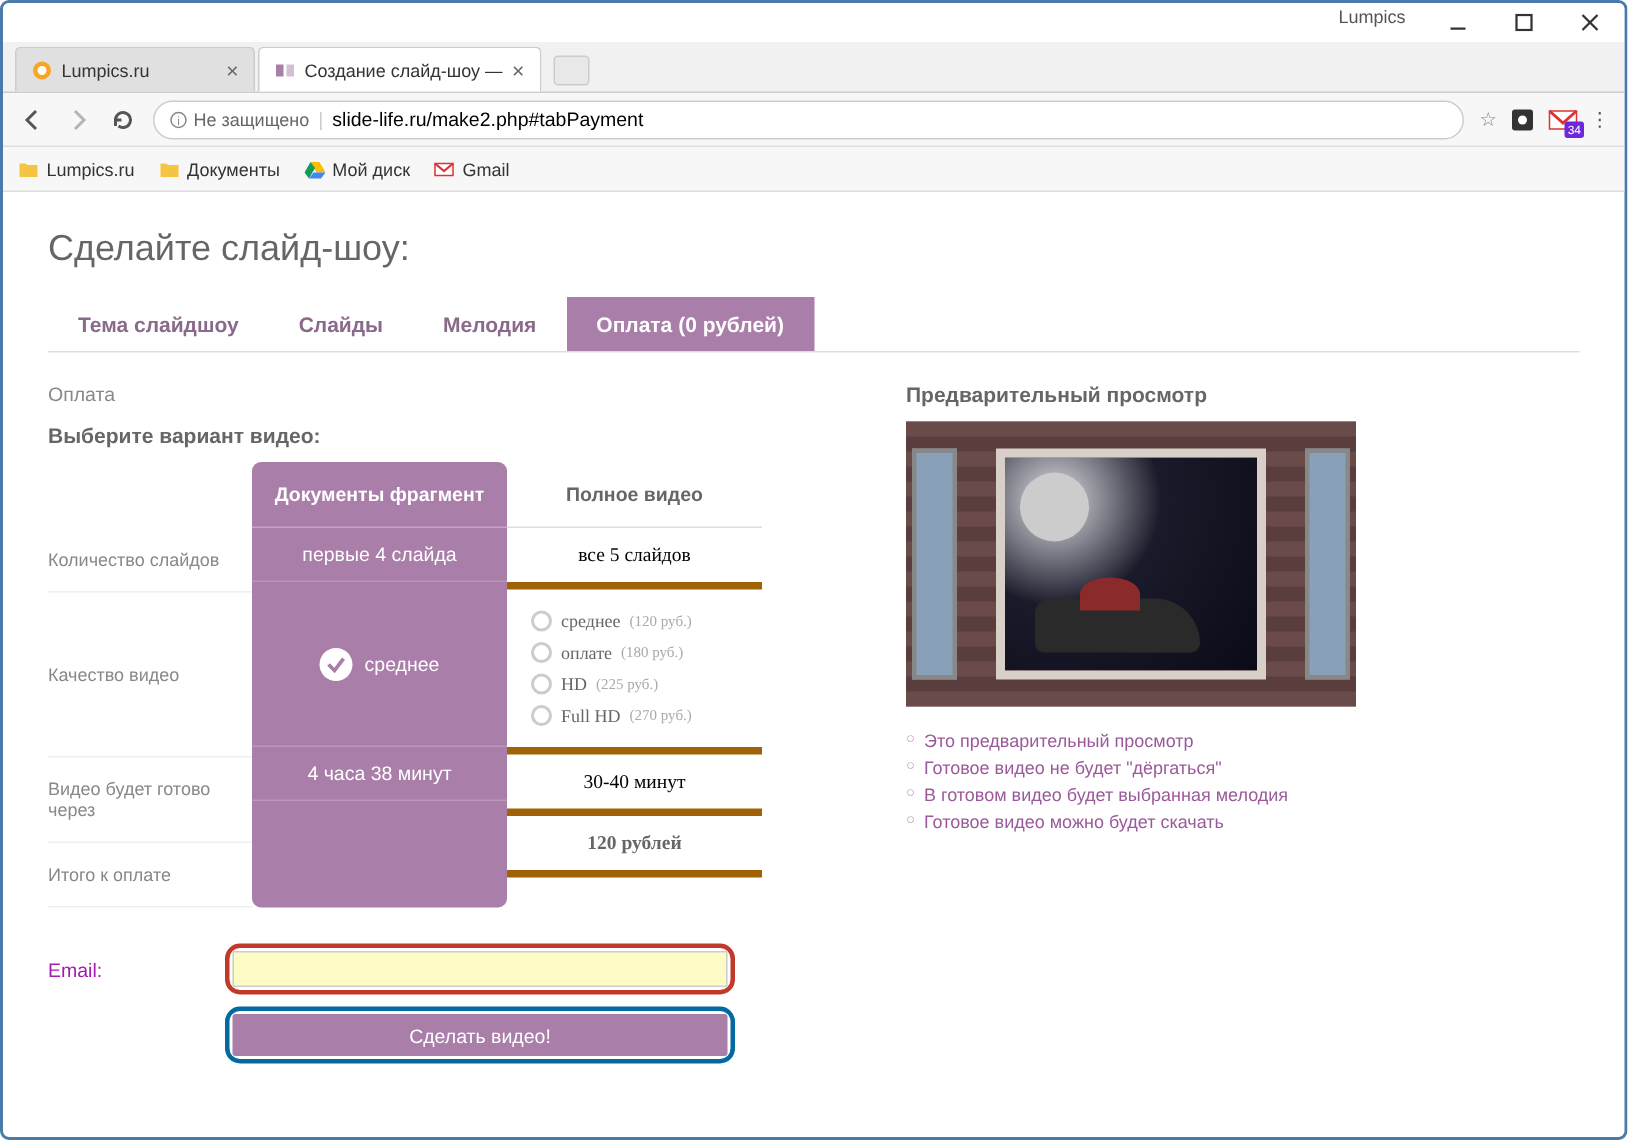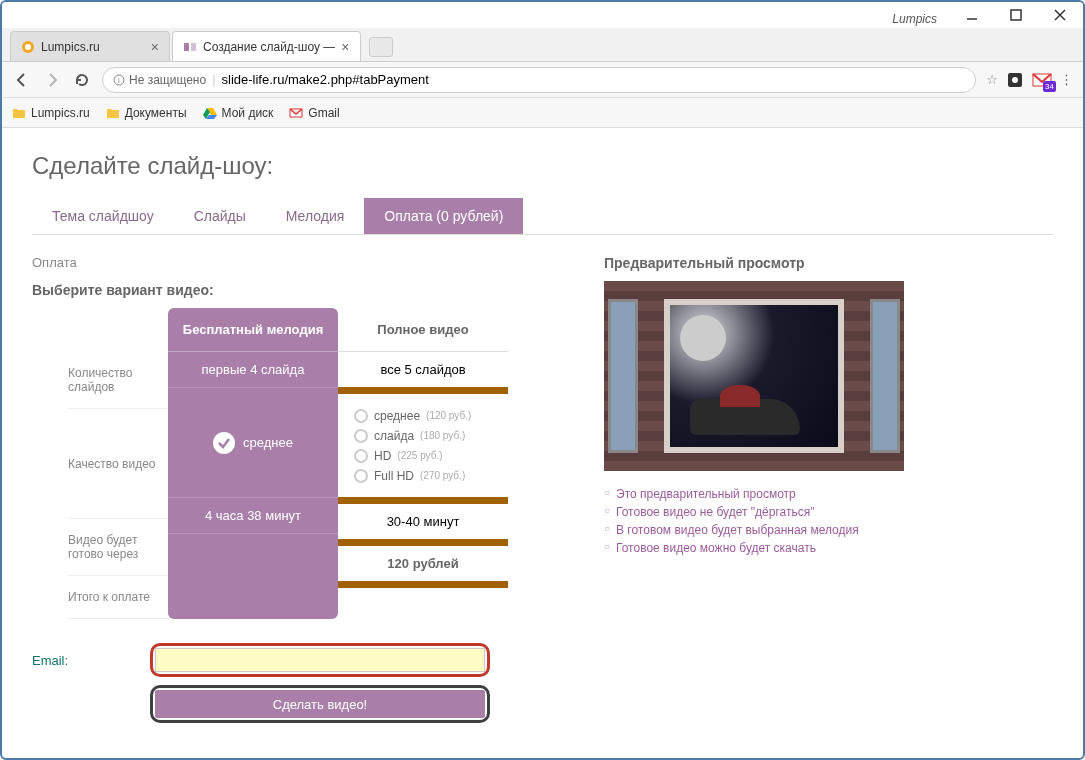--- a/index.html
+++ b/index.html
@@ -2,21 +2,21 @@
 <html><head>
 <meta charset="utf-8">
 <style>
 * { margin: 0; padding: 0; box-sizing: border-box; }
 body { font-family: Arial, sans-serif; font-size: 13px; background: #fff; }
 
 .window-frame { border: 2px solid #4a7ba8; border-radius: 6px; overflow: hidden; width: 1085px; height: 760px; position: relative; background: #fff; }
 
 .titlebar { background: #fff; height: 26px; display: flex; align-items: center; justify-content: flex-end; padding: 0 4px; }
 .titlebar .title-text { margin-right: auto; margin-left: 8px; color: #333; font-size: 12px; visibility: hidden; }
-.titlebar .tb-right { display: flex; align-items: flex-end; gap: 6px; font-style: italic; }
+.titlebar .tb-right { display: flex; align-items: flex-start; gap: 6px; }
 .titlebar .app-name { color: #555; font-size: 12px; margin-right: 10px; }
 .win-btn { width: 38px; height: 22px; display: flex; align-items: center; justify-content: center; cursor: pointer; }
 .win-btn svg { width: 12px; height: 12px; }
 
 .tabstrip { background: #f1f1f1; height: 34px; display: flex; align-items: flex-end; border-bottom: 1px solid #ccc; padding-left: 8px; }
 .tab { height: 30px; background: #fff; border: 1px solid #ccc; border-bottom: none; border-top-left-radius: 4px; border-top-right-radius: 4px; display: flex; align-items: center; padding: 0 10px; margin-right: 2px; min-width: 160px; max-width: 190px; font-size: 12px; color: #333; gap: 6px; }
 .tab .tab-favicon { width: 14px; height: 14px; display: inline-flex; }
 .tab.inactive { background: #e0e0e0; }
 .tab .tab-title { flex: 1; overflow: hidden; text-overflow: ellipsis; white-space: nowrap; }
 .tab .close { cursor: pointer; font-size: 14px; color: #666; }
@@ -35,60 +35,60 @@
 .menu-dots { cursor: pointer; color: #555; }
 
 .bookmarks { height: 30px; background: #f7f7f7; border-bottom: 1px solid #ddd; display: flex; align-items: center; padding: 0 10px; gap: 16px; font-size: 12px; }
 .bookmark { display: flex; align-items: center; gap: 5px; cursor: pointer; color: #333; }
 .bk-ico { width: 14px; height: 14px; display: inline-flex; }
 
 .page { padding: 24px 30px; overflow: auto; height: calc(100% - 126px); }
 .page h1 { font-size: 24px; font-weight: normal; color: #666; margin-bottom: 18px; }
 
 .tabs-nav { display: flex; border-bottom: 1px solid #ddd; }
-.page-tab { padding: 10px 20px; font-size: 14px; color: #8a6a8a; cursor: pointer; font-weight: normal; text-align: center; }
+.page-tab { padding: 10px 20px; font-size: 14px; color: #8a6a8a; cursor: pointer; font-weight: bold; text-align: center; }
 .page-tab.active { background: #a97ea9; color: #fff; }
 
 .content { display: flex; gap: 40px; padding-top: 20px; }
 .left { flex: 0 0 520px; }
 .right { flex: 1; margin-left: 12px; }
 
 .section-title { color: #888; font-size: 13px; margin-bottom: 12px; }
 .subtitle { color: #666; font-size: 14px; font-weight: bold; margin-bottom: 10px; }
 
 .options { display: flex; }
 .opt-labels { width: 136px; }
 .opt-col { width: 170px; text-align: center; }
 .opt-col.selected { background: #a97ea9; color: #fff; border-radius: 6px; }
 
 .opt-head { padding: 14px 6px; font-size: 13px; font-weight: bold; border-bottom: 1px solid rgba(255,255,255,0.3); }
 .opt-col:not(.selected) .opt-head { color: #666; border-bottom: 1px solid #ddd; }
-.opt-col:not(.selected) .opt-row { border-bottom: 7px solid #a16207; }
-
-.opt-row-label { padding: 14px 0; font-size: 12px; color: #888; border-bottom: 1px solid #eee; text-align: left; display: flex; align-items: center; min-height: 36px; margin-left: 36px; }
+.opt-col:not(.selected) .opt-row { border-bottom: 5px solid #a16207; font-family: Liberation Serif, serif; }
+
+.opt-row-label { padding: 14px 0; font-size: 12px; color: #888; border-bottom: 1px solid #eee; text-align: left; display: flex; align-items: center; min-height: 36px; }
 .opt-row-label.tall { height: 110px; text-align: right; }
 .opt-row { padding: 10px 6px; font-size: 13px; min-height: 36px; display: flex; flex-direction: column; align-items: center; justify-content: center; }
 .opt-row.tall { height: 110px; }
 .opt-col.selected .opt-row { border-bottom: 1px solid rgba(255,255,255,0.2); }
 
 .quality-opt { display: flex; align-items: center; gap: 6px; font-size: 12px; color: #666; padding: 3px 0; width: 100%; padding-left: 16px; }
 .quality-opt .price { font-size: 10px; color: #aaa; }
 .radio { width: 14px; height: 14px; border: 2px solid #ccc; border-radius: 50%; display: inline-block; }
 .check-badge { width: 22px; height: 22px; background: #fff; border-radius: 50%; display: inline-flex; align-items: center; justify-content: center; margin-right: 4px; }
 .check-badge svg { width: 14px; height: 14px; }
 .sel-quality { display: flex; align-items: center; gap: 4px; }
 
 .email-row { display: flex; align-items: center; margin-top: 24px; }
-.email-label { width: 118px; color: #0f766e; font-size: 13px; }
+.email-label { width: 118px; color: #a21caf; font-size: 13px; }
 .input-hl { border: 3px solid #c0392b; border-radius: 10px; padding: 2px; width: 340px; }
 .email-input { width: 100%; height: 24px; background: #fffbc4; border: 1px solid #ccc; padding: 0 6px; }
 
 .submit-row { margin-top: 8px; display: flex; }
 .submit-row .spacer { width: 118px; }
-.submit-hl { border: 3px solid #404040; border-radius: 10px; padding: 2px; width: 340px; }
+.submit-hl { border: 3px solid #0369a1; border-radius: 10px; padding: 2px; width: 340px; }
 .submit-btn { width: 100%; height: 28px; background: #a97ea9; color: #fff; border: none; font-size: 13px; cursor: pointer; border-radius: 2px; }
 
 .preview { width: 300px; height: 190px; background: #4a3a3a; margin-bottom: 14px; position: relative; overflow: hidden; }
 .brick { position: absolute; inset: 0; background: linear-gradient(#6b4a4a 50%, #5a3d3d 50%); background-size: 40px 20px; }
 .windows { position: absolute; top: 18px; bottom: 18px; left: 0; right: 0; display: flex; justify-content: space-between; padding: 0 4px; }
 .side-win { width: 30px; background: #88a0b8; border: 3px solid #888; }
 .main-win { width: 180px; background: radial-gradient(circle at 20% 20%, #e0e0e5 0%, #1a1a2a 40%, #0a0a18 100%); border: 6px solid #d8d0c8; position: relative; }
 .moon { position: absolute; width: 46px; height: 46px; background: #ccc; border-radius: 50%; top: 10px; left: 10px; }
 .car { position: absolute; bottom: 12px; left: 20px; width: 110px; height: 36px; background: #2a2a2a; border-radius: 10px 30px 6px 6px; }
 .car::before { content: ''; position: absolute; width: 40px; height: 22px; background: #8a2a2a; border-radius: 60% 60% 0 0; top: -14px; left: 30px; }
@@ -252,21 +252,21 @@
             <div class="opt-head" style="visibility:hidden">x</div>
             <div class="opt-row-label">Количество слайдов</div>
             <div class="opt-row-label tall">
                 <span>Качество видео</span>
               </div>
             <div class="opt-row-label">Видео будет готово через</div>
             <div class="opt-row-label">Итого к оплате</div>
           </div>
 
           <div class="opt-col selected">
-            <div class="opt-head">Бесплатный мелодия</div>
+            <div class="opt-head">Документы фрагмент</div>
             <div class="opt-row">первые 4 слайда</div>
             <div class="opt-row tall">
               <div class="sel-quality">
                 <span class="check-badge">
                     <svg viewBox="0 0 14 14">
                       <path d="M2 7 L6 11 L12 3" fill="none" stroke="#a97ea9" stroke-width="2.5"></path>
                     </svg>
                   </span>
                 <span>среднее</span>
               </div>
@@ -278,21 +278,21 @@
             <div class="opt-head">Полное видео</div>
             <div class="opt-row">все 5 слайдов</div>
             <div class="opt-row tall" style="align-items:flex-start;padding:8px 0">
               <div class="quality-opt">
                   <span class="radio"></span>
                   <span>среднее</span>
                   <span class="price">(120 руб.)</span>
                 </div>
               <div class="quality-opt">
                   <span class="radio"></span>
-                  <span>слайда</span>
+                  <span>оплате</span>
                   <span class="price">(180 руб.)</span>
                 </div>
               <div class="quality-opt">
                   <span class="radio"></span>
                   <span>HD</span>
                   <span class="price">(225 руб.)</span>
                 </div>
               <div class="quality-opt">
                   <span class="radio"></span>
                   <span>Full HD</span>

